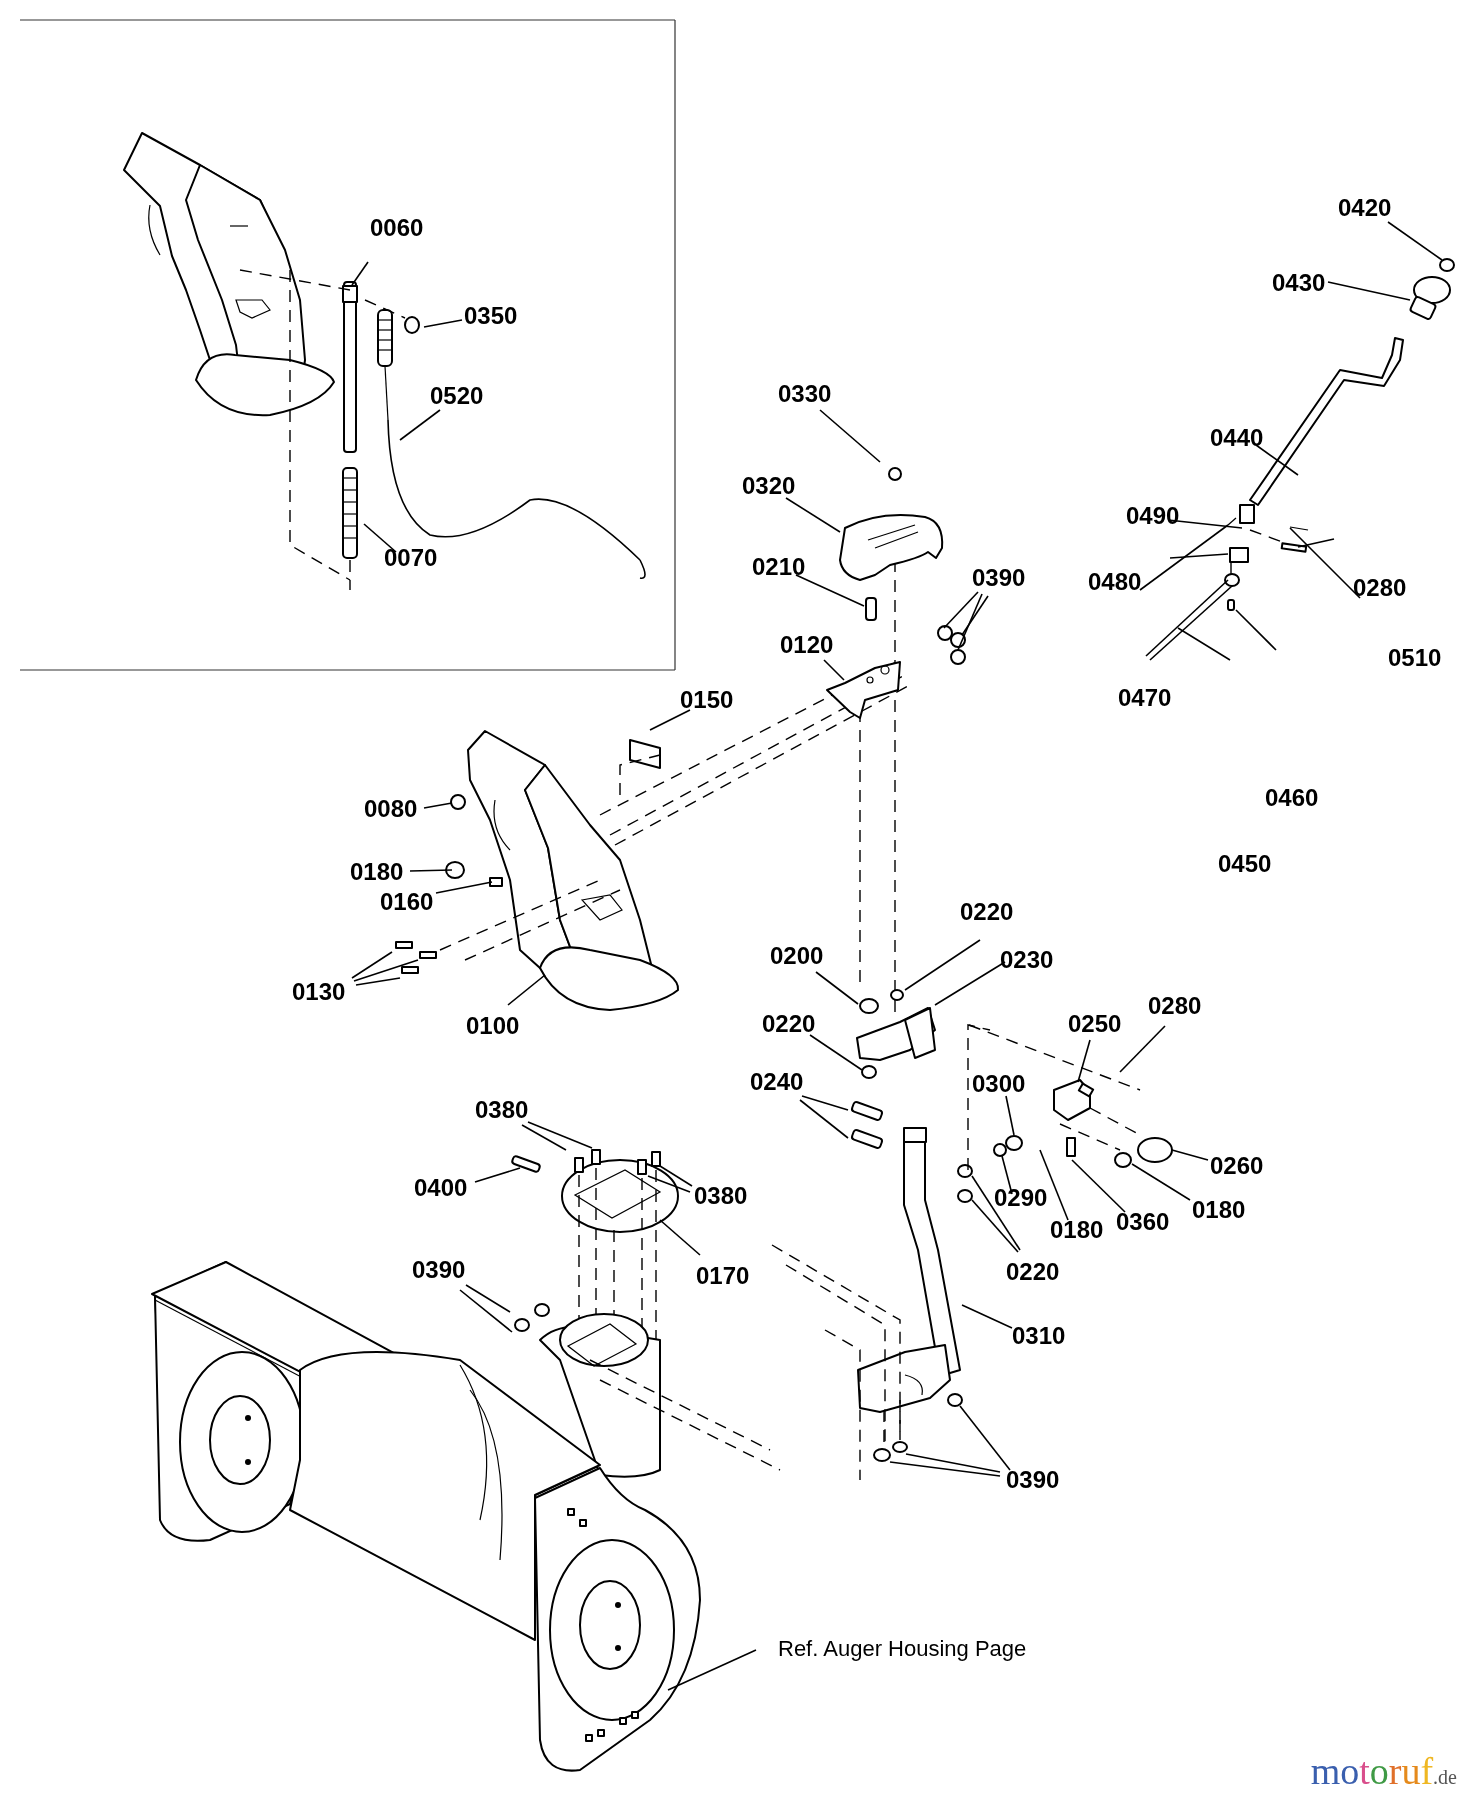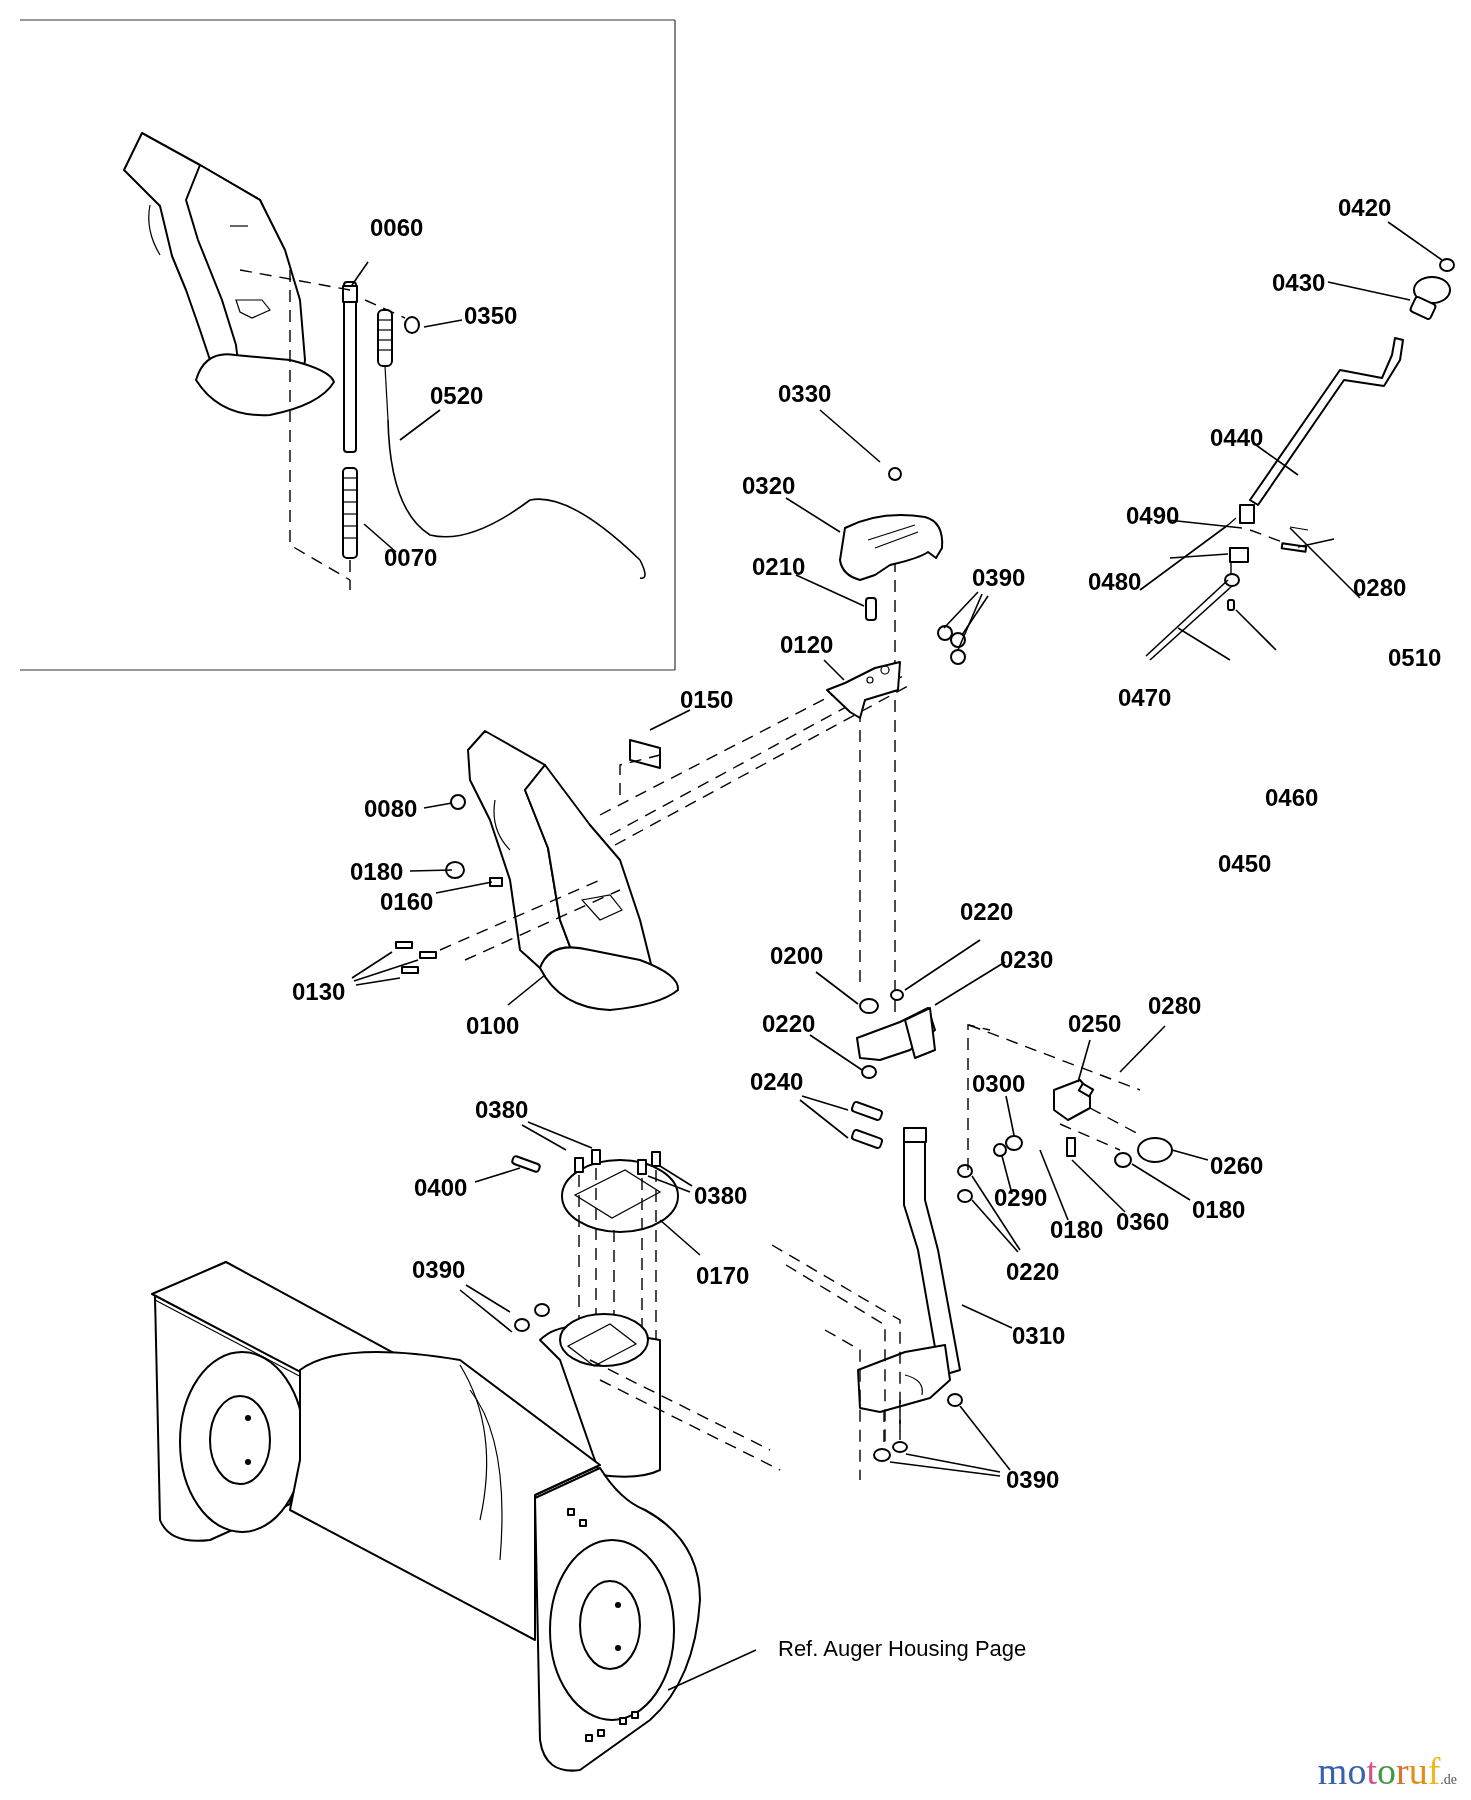--- a/index.html
+++ b/index.html
@@ -7,21 +7,21 @@
   #diagram { position:absolute; left:0; top:0; width:1471px; height:1800px; }
   .part-label { font-family:"Liberation Sans", sans-serif; font-weight:bold; font-size:24px; fill:#000; letter-spacing:0px; }
   .ref-text { font-family:"Liberation Sans", sans-serif; font-size:22px; fill:#000; }
   .ln { stroke:#000; stroke-width:1.6; fill:none; }
   .thin { stroke:#000; stroke-width:1.2; fill:none; }
   .part { stroke:#000; stroke-width:2; fill:#fff; stroke-linejoin:round; }
   .dash { stroke:#000; stroke-width:1.4; fill:none; stroke-dasharray:12 8; }
   .inset { stroke:#333; stroke-width:1.2; fill:none; }
   .logo { position:absolute; right:14px; bottom:10px; font-family:"Liberation Serif", serif; font-size:38px; letter-spacing:0px; line-height:1; }
   .logo span { display:inline-block; }
-  .logo .tld { font-size:14px; color:#555; }
+  .logo .tld { font-size:20px; color:#555; }
 </style>
 </head>
 <body>
 
 <svg id="diagram" viewBox="0 0 1471 1800" xmlns="http://www.w3.org/2000/svg">
 
   <g>
     <line class="inset" x1="20" y1="20" x2="675" y2="20"></line>
     <line class="inset" x1="675" y1="20" x2="675" y2="670"></line>
     <line class="inset" x1="20" y1="670" x2="675" y2="670"></line>

